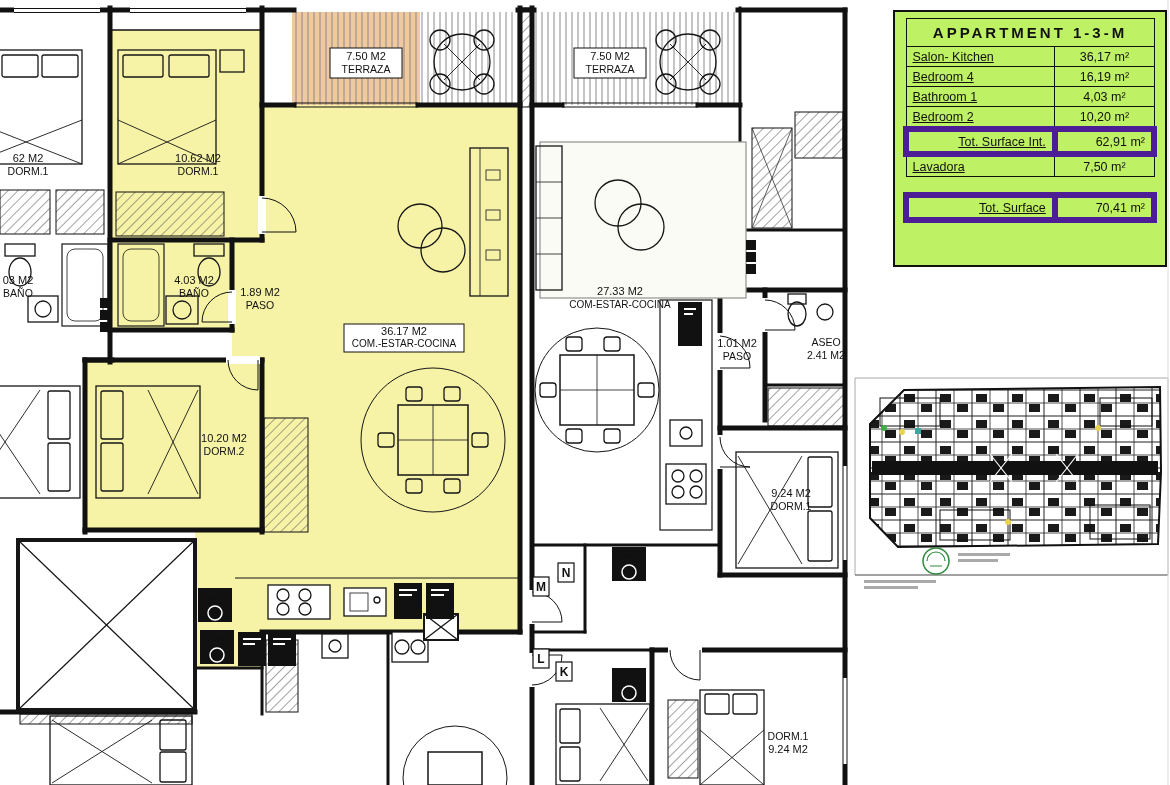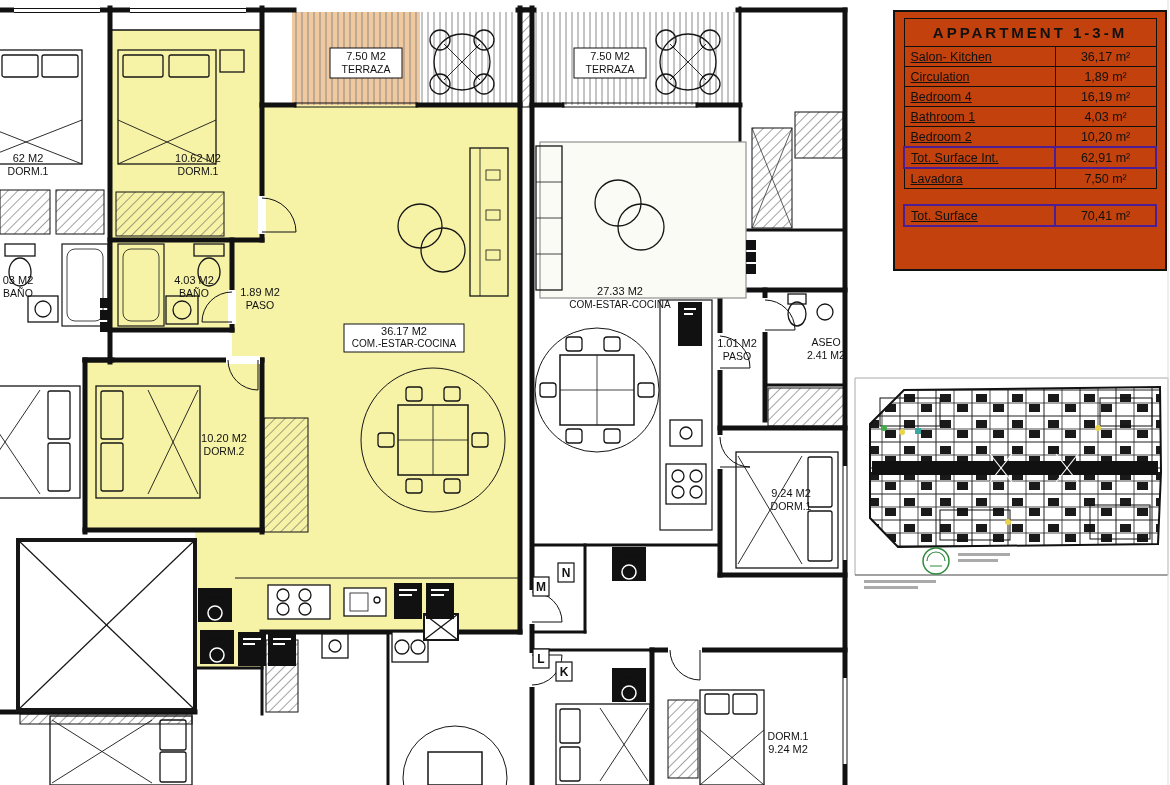--- a/index.html
+++ b/index.html
@@ -1,27 +1,27 @@
 <!DOCTYPE html>
 <html><head>
 <meta charset="utf-8">
 <style>
   html,body{margin:0;padding:0;}
   body{width:1170px;height:785px;background:#fff;font-family:"Liberation Sans",sans-serif;color:#111;}
   .sheet{position:relative;width:1170px;height:785px;background:#fff;overflow:hidden;}
   svg.plan{position:absolute;left:0;top:0;}
   svg text{fill:#111;font-family:"Liberation Sans",sans-serif;}
   
-  .areas{position:absolute;left:893px;top:10px;width:254px;border:2px solid #111;background:#c2410c;padding:6px 8px 42px 8px;}
+  .areas{position:absolute;left:893px;top:10px;width:254px;border:2px solid #111;background:#bef264;padding:6px 8px 42px 8px;}
   .areas table{border-collapse:collapse;width:100%;font-size:12.5px;}
   .areas th{border:1px solid #111;font-size:15px;font-weight:bold;letter-spacing:3px;padding:5px 2px;text-align:center;}
   .areas td{border:1px solid #111;padding:2px 6px;height:15px;}
   .areas td.lbl{width:60%;text-align:left;text-decoration:underline;}
   .areas td.val{width:40%;text-align:center;}
-  .areas tr.total td{border:2px solid #4c1d95;}
+  .areas tr.total td{border:6px solid #4c1d95;text-align:right;}
   .areas tr.spacer td{border:none;height:11px;}
 </style>
 </head>
 <body>
 
 <div class="sheet">
 
 <svg class="plan" width="1170" height="785" viewBox="0 0 1170 785">
   <defs>
     <pattern id="deck" width="6" height="8" patternUnits="userSpaceOnUse">
@@ -525,24 +525,20 @@
       <tr>
         <th colspan="2">APPARTMENT 1-3-M</th>
       </tr>
     </thead>
     <tbody>
       <tr>
         <td class="lbl">Salon- Kitchen</td>
         <td class="val">36,17 m²</td>
       </tr>
       <tr>
-        <td class="lbl">Circulation</td>
-        <td class="val">1,89 m²</td>
-      </tr>
-      <tr>
         <td class="lbl">Bedroom 4</td>
         <td class="val">16,19 m²</td>
       </tr>
       <tr>
         <td class="lbl">Bathroom 1</td>
         <td class="val">4,03 m²</td>
       </tr>
       <tr>
         <td class="lbl">Bedroom 2</td>
         <td class="val">10,20 m²</td>

